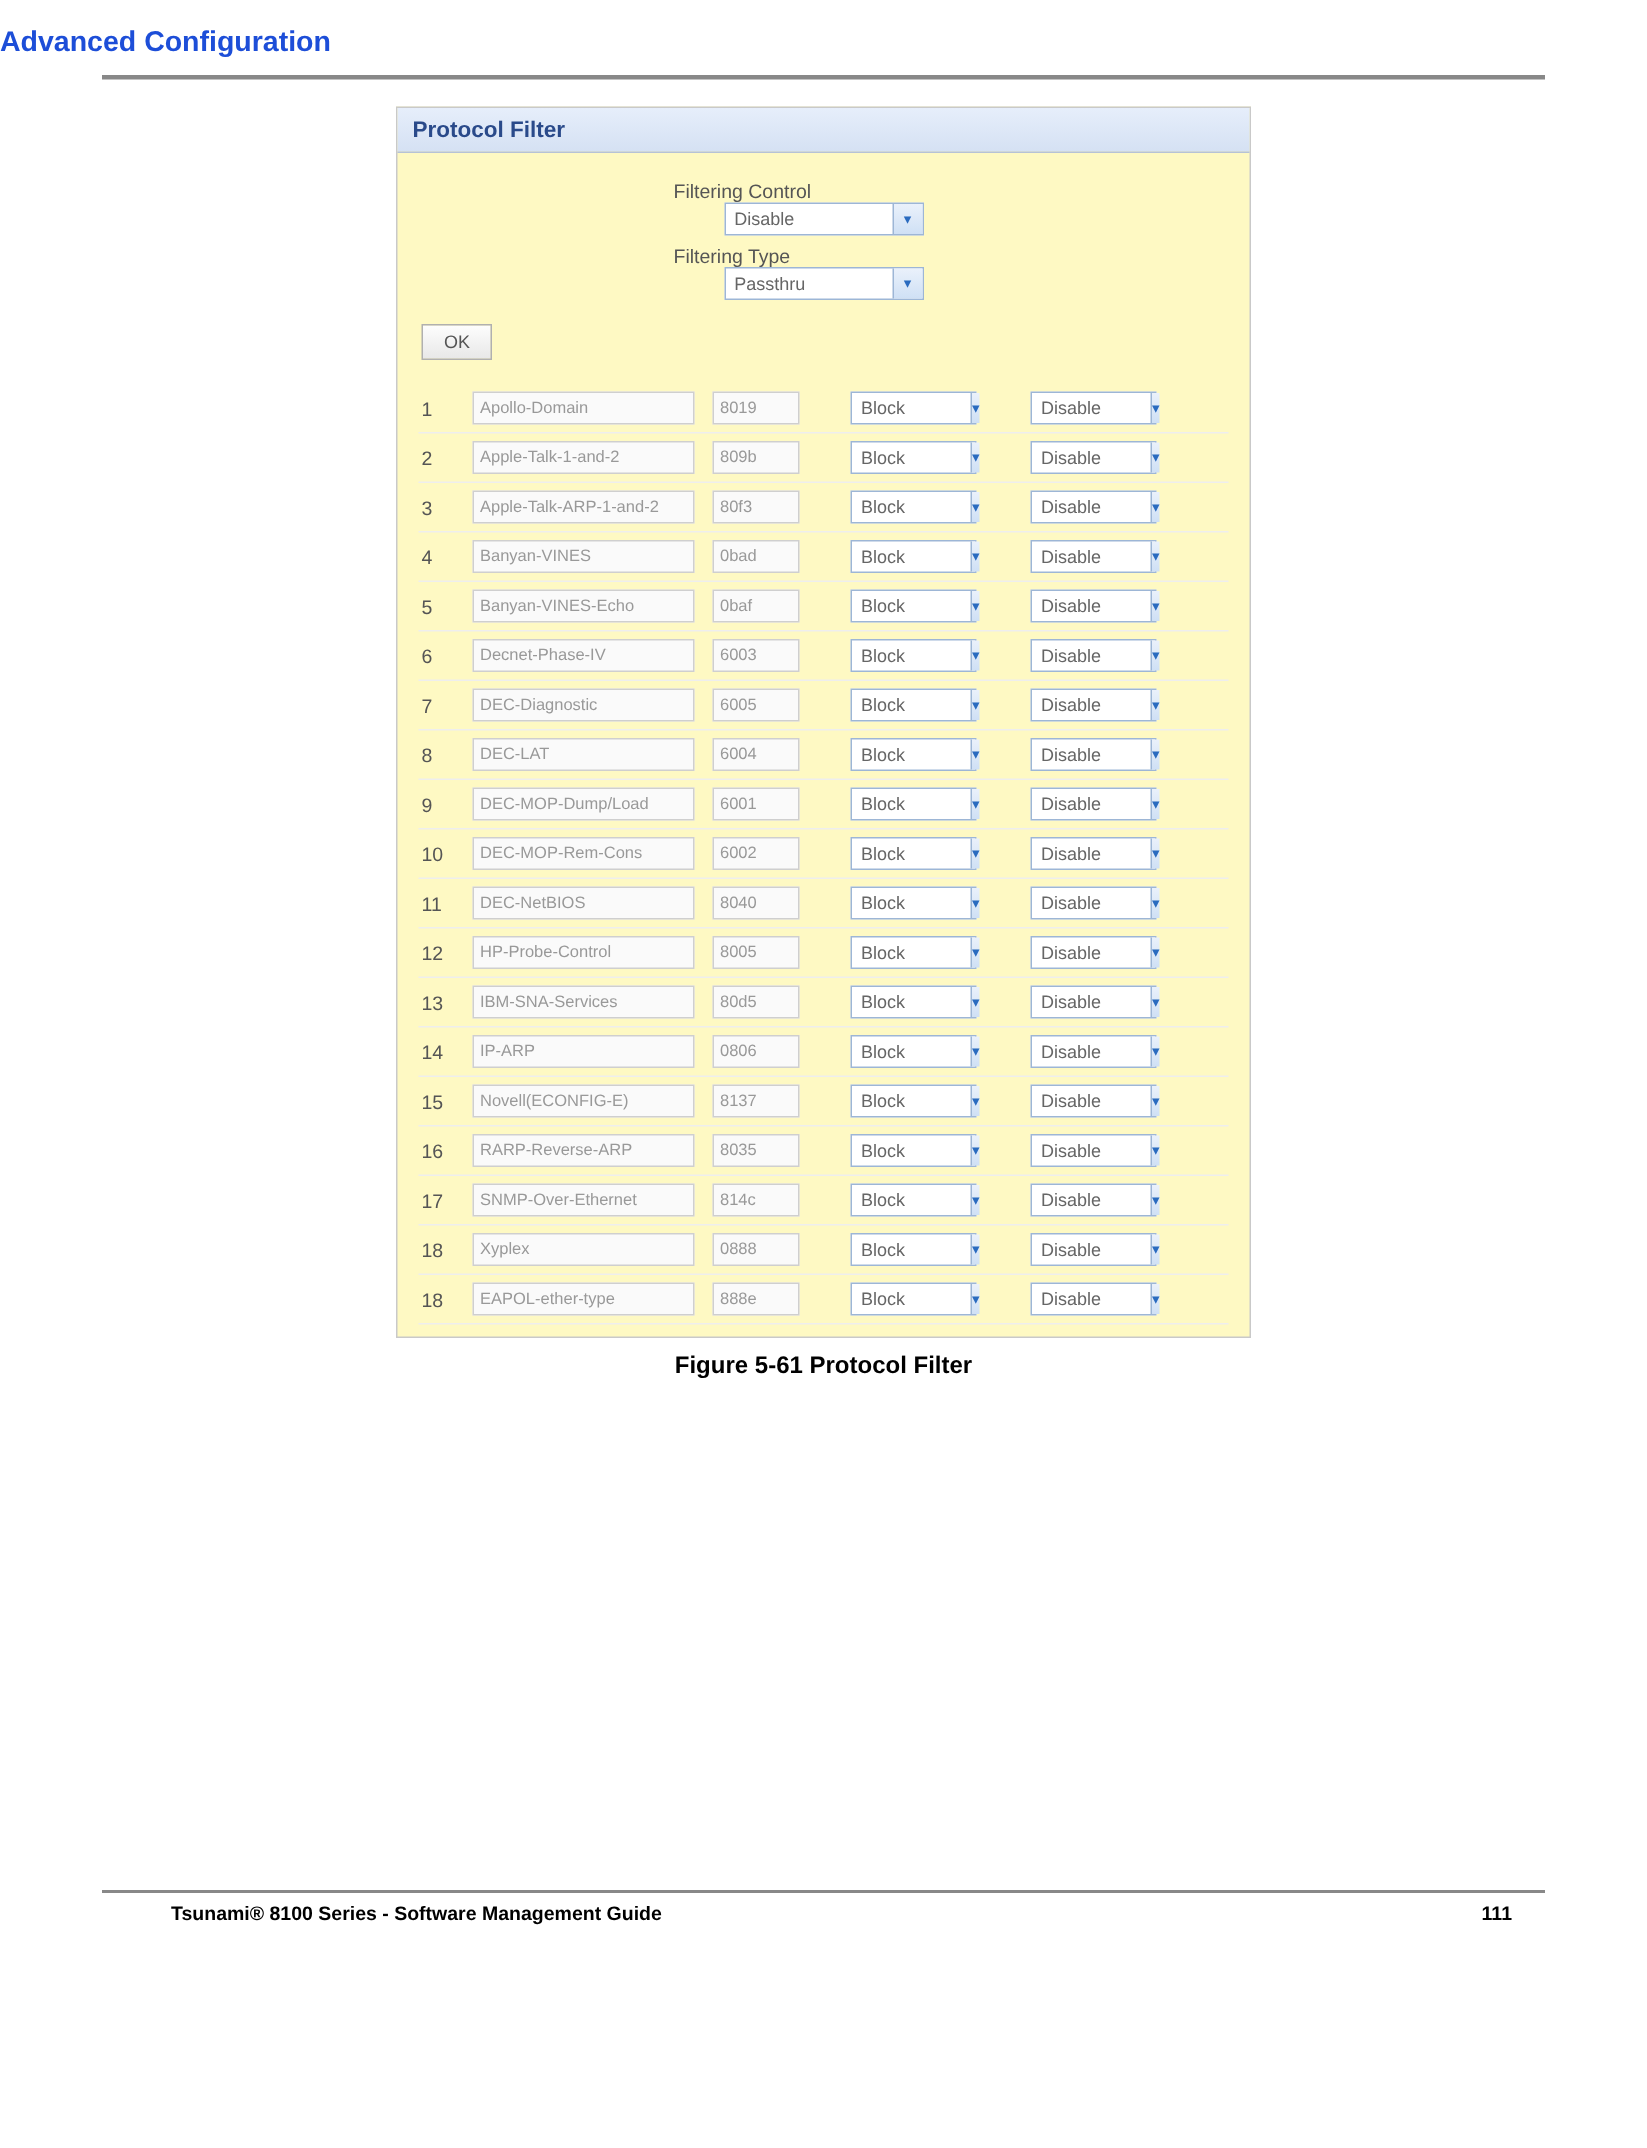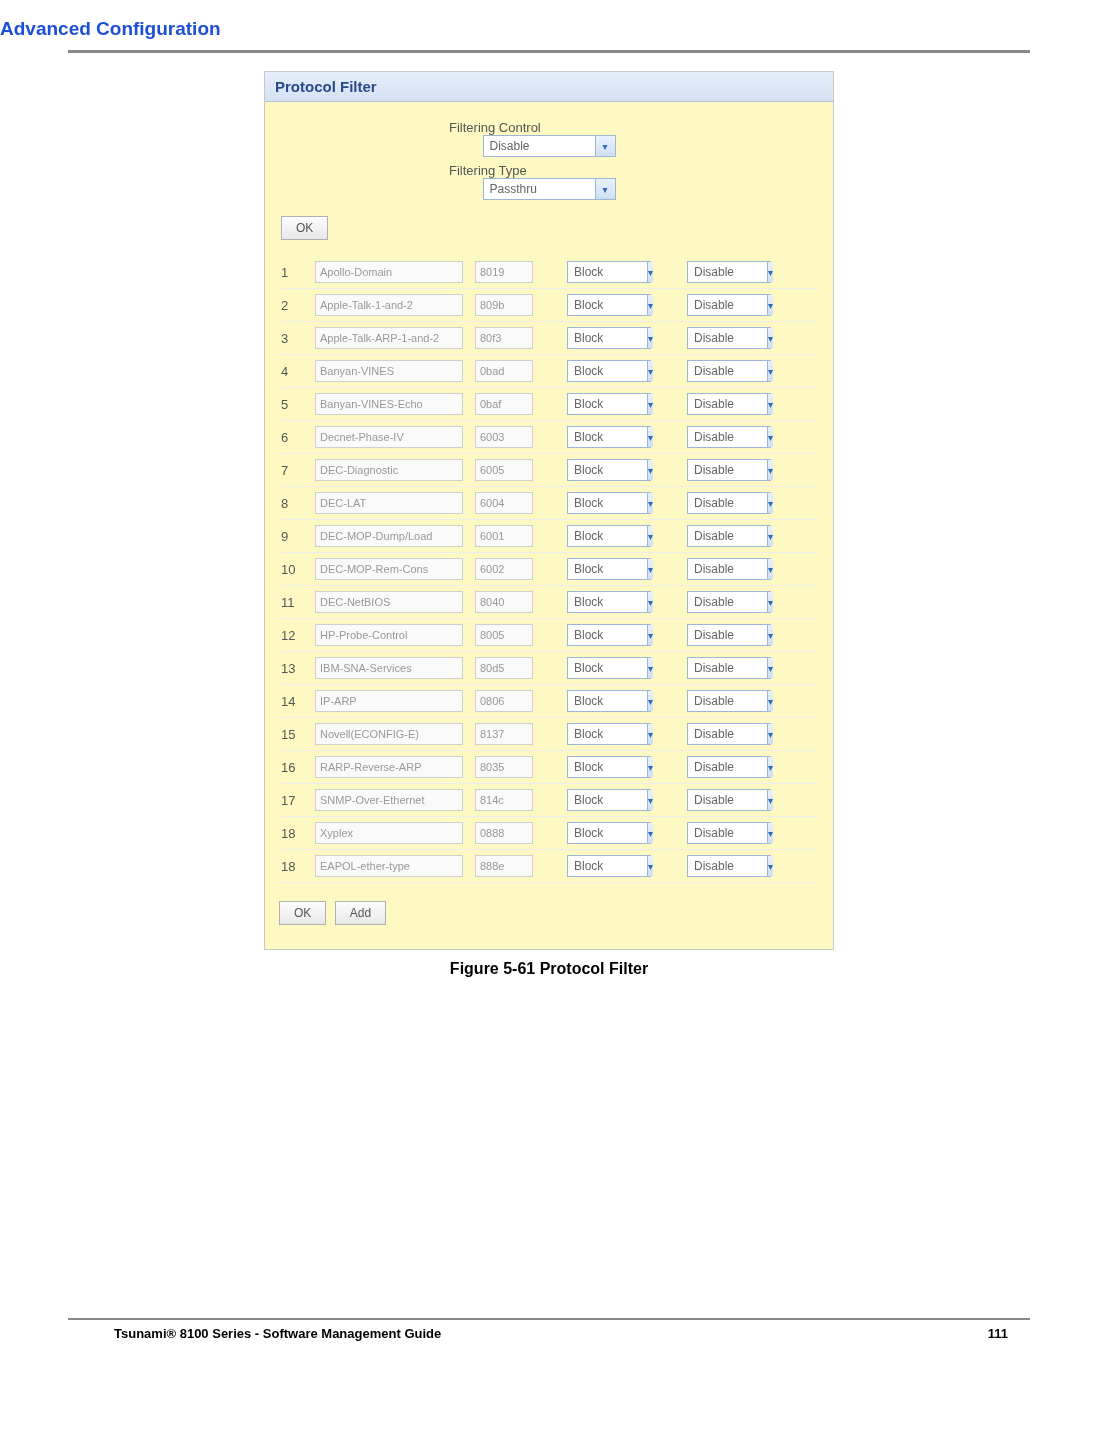--- a/index.html
+++ b/index.html
@@ -419,24 +419,20 @@
               <span class="dd-btn">▾</span>
             </div></div>
           <div class="c-es"><div class="dd dd-sm">
               <span class="dd-text">Disable</span>
               <span class="dd-btn">▾</span>
             </div></div>
         </div>
       </div>
   </div>
 
-  <div class="btn-row">
-    <span class="btn">OK</span>
-    <span class="btn">Add</span>
-  </div>
 </div>
 
 <div class="caption">Figure 5-61 Protocol Filter</div>
 
 <div class="footer-wrap">
   <hr class="hr-bot">
   <div class="footer">
     <span>Tsunami® 8100 Series - Software Management Guide</span>
     <span>111</span>
   </div>

